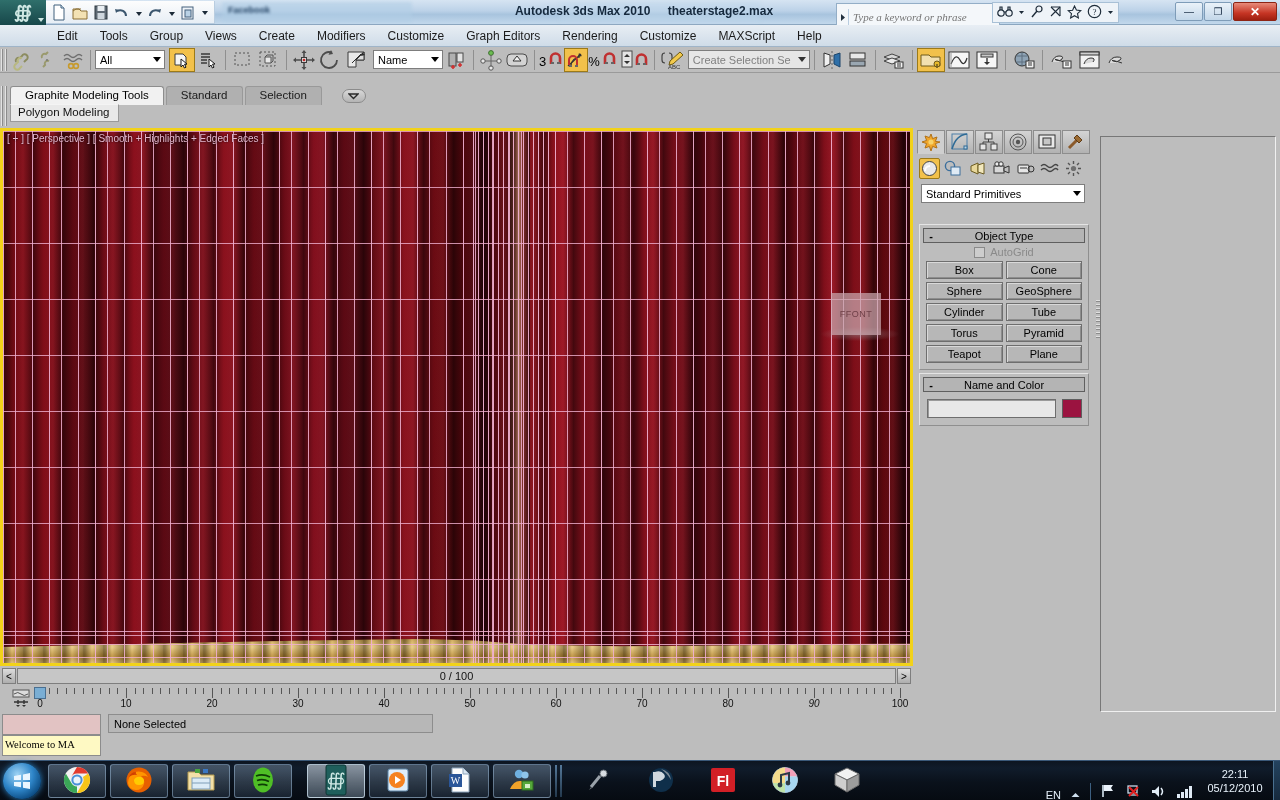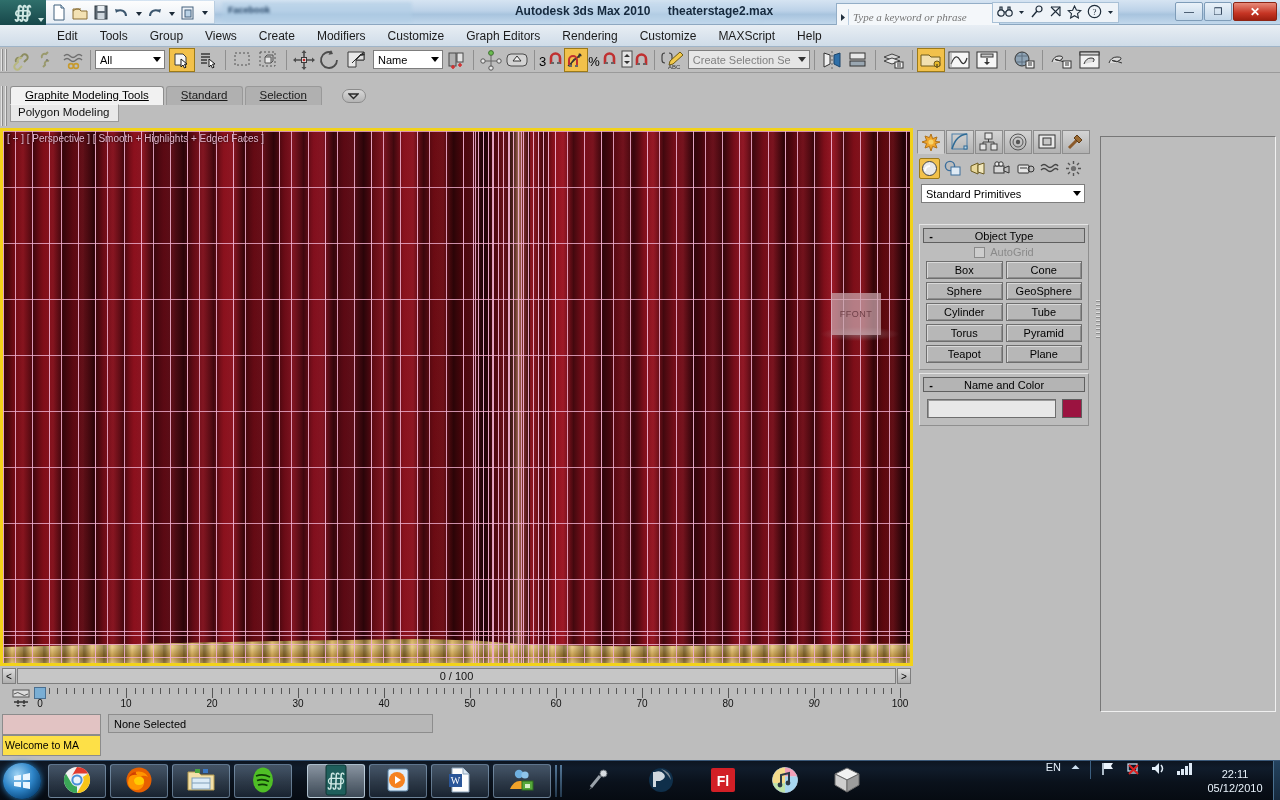--- a/index.html
+++ b/index.html
@@ -120,21 +120,21 @@
   .combo.dis { background:#e6e6e6; color:#808080; }
 
   
   .ribbon { position:absolute; left:0; top:84px; width:1280px; height:44px; background:#bdbdbd; }
   .ribgrip { position:absolute;left:1px;top:2px;width:7px;height:40px;
     background:repeating-linear-gradient(90deg,#e3e3e3 0 1px,#8c8c8c 1px 2px,transparent 2px 4px); }
   .ribtabs { position:absolute; left:10px; top:1px; height:20px; display:flex; align-items:flex-end; }
   .ribtab {
     height:19px; padding:2px 14px 0 14px; font-size:11.5px; color:#1a1a1a;
     background:#b0b0b0; border:1px solid #999; border-bottom:none;
-    border-radius:3px 3px 0 0; margin-right:2px;text-decoration:underline;
+    border-radius:3px 3px 0 0; margin-right:2px;
   }
   .ribtab.active { background:#f1f1f1; border-color:#8d8d8d; color:#000; }
   .ribdd {
     width:24px;height:14px;border:1px solid #8b8b8b;border-radius:7px;
     background:linear-gradient(180deg,#d8d8d8,#b4b4b4);
     display:flex;align-items:center;justify-content:center; margin-left:18px; margin-bottom:2px;
   }
   .ribpanel {
     position:absolute; left:10px; top:20px; height:18px; padding:1px 9px 0 7px;
     background:#e9e9e9; border:1px solid #9a9a9a; border-top:1px solid #f4f4f4;
@@ -179,22 +179,22 @@
   .tbicon { position:absolute; left:10px; top:3px; width:22px;height:20px; }
   .ruler { position:absolute; left:40px; top:0px; width:860px; height:26px; }
   .rtick { position:absolute; top:2px; width:1px; background:#555; }
   .rlab { position:absolute; top:12px; font-size:10px; color:#111; transform:translateX(-50%); }
   .tshandle { position:absolute; top:1px; width:12px;height:12px;background:#7aaed4;border:1px solid #4a6f90; }
 
   
   .statusarea { position:absolute; left:0; top:712px; width:1280px; height:48px; background:#bdbdbd; }
   .mazepanel { position:absolute; left:2px; top:2px; width:99px; height:44px; }
   .mazetop { width:99px;height:21px;background:#e2c3c3;border:1px solid #8c8c8c; }
-  .mazebot { width:99px;height:21px;background:#fde047;border:1px solid #8c8c8c;
-    font-family:Liberation Sans, sans-serif; font-size:10.5px; padding:3px 2px; overflow:hidden; white-space:nowrap; }
+  .mazebot { width:99px;height:21px;background:#fef9c3;border:1px solid #8c8c8c;
+    font-family:Liberation Serif, serif; font-size:10.5px; padding:3px 2px; overflow:hidden; white-space:nowrap; }
   .selbox {
     position:absolute; left:108px; top:2px; width:325px; height:19px;
     background:#b7b7b7; border:1px solid #8d8d8d; font-size:11px; padding:3px 5px;
   }
   .promptbox {
     position:absolute; left:108px; top:26px; width:605px; height:19px;
     background:#b7b7b7; border:1px solid #8d8d8d; font-size:11px; padding:3px 5px;
   }
 
   
@@ -235,21 +235,21 @@
     border-top:1px solid #3a5878; }
   .startorb { position:absolute; left:3px; top:2px; width:38px;height:36px; border-radius:50%;
     background:radial-gradient(circle at 38% 32%, #9fd4f5 0%, #2f86c9 45%, #0d4d84 75%, #062d4f 100%);
     display:flex;align-items:center;justify-content:center; box-shadow:0 0 6px #2a7fc0; }
   .tbitem { position:absolute; top:3px; width:58px;height:34px; border-radius:3px; }
   .tbitem.open { background:linear-gradient(180deg,rgba(190,215,240,.30),rgba(120,160,200,.16));
     border:1px solid rgba(170,205,235,.45); }
   .tbitem.active { background:linear-gradient(180deg,rgba(235,245,255,.55),rgba(175,205,230,.32));
     border:1px solid rgba(215,235,250,.7); }
   .tbitem .ic { position:absolute; left:50%; top:50%; transform:translate(-50%,-50%); }
-  .tray { position:absolute; right:86px; top:0; height:40px; display:flex; align-items:flex-start; gap:9px; }
+  .tray { position:absolute; right:86px; top:0; height:40px; display:flex; align-items:flex-end; gap:9px; }
   .trayclock { position:absolute; right:8px; top:6px; width:74px; text-align:center;
     color:#e8f2fb; font-size:11px; line-height:14px; }
   .showdesk { position:absolute; right:0; top:0; width:7px; height:40px;
     background:linear-gradient(180deg,#24435f,#16293c); border-left:1px solid #49708f; }
 </style>
 </head>
 <body>
 
 <div id="app">
 

